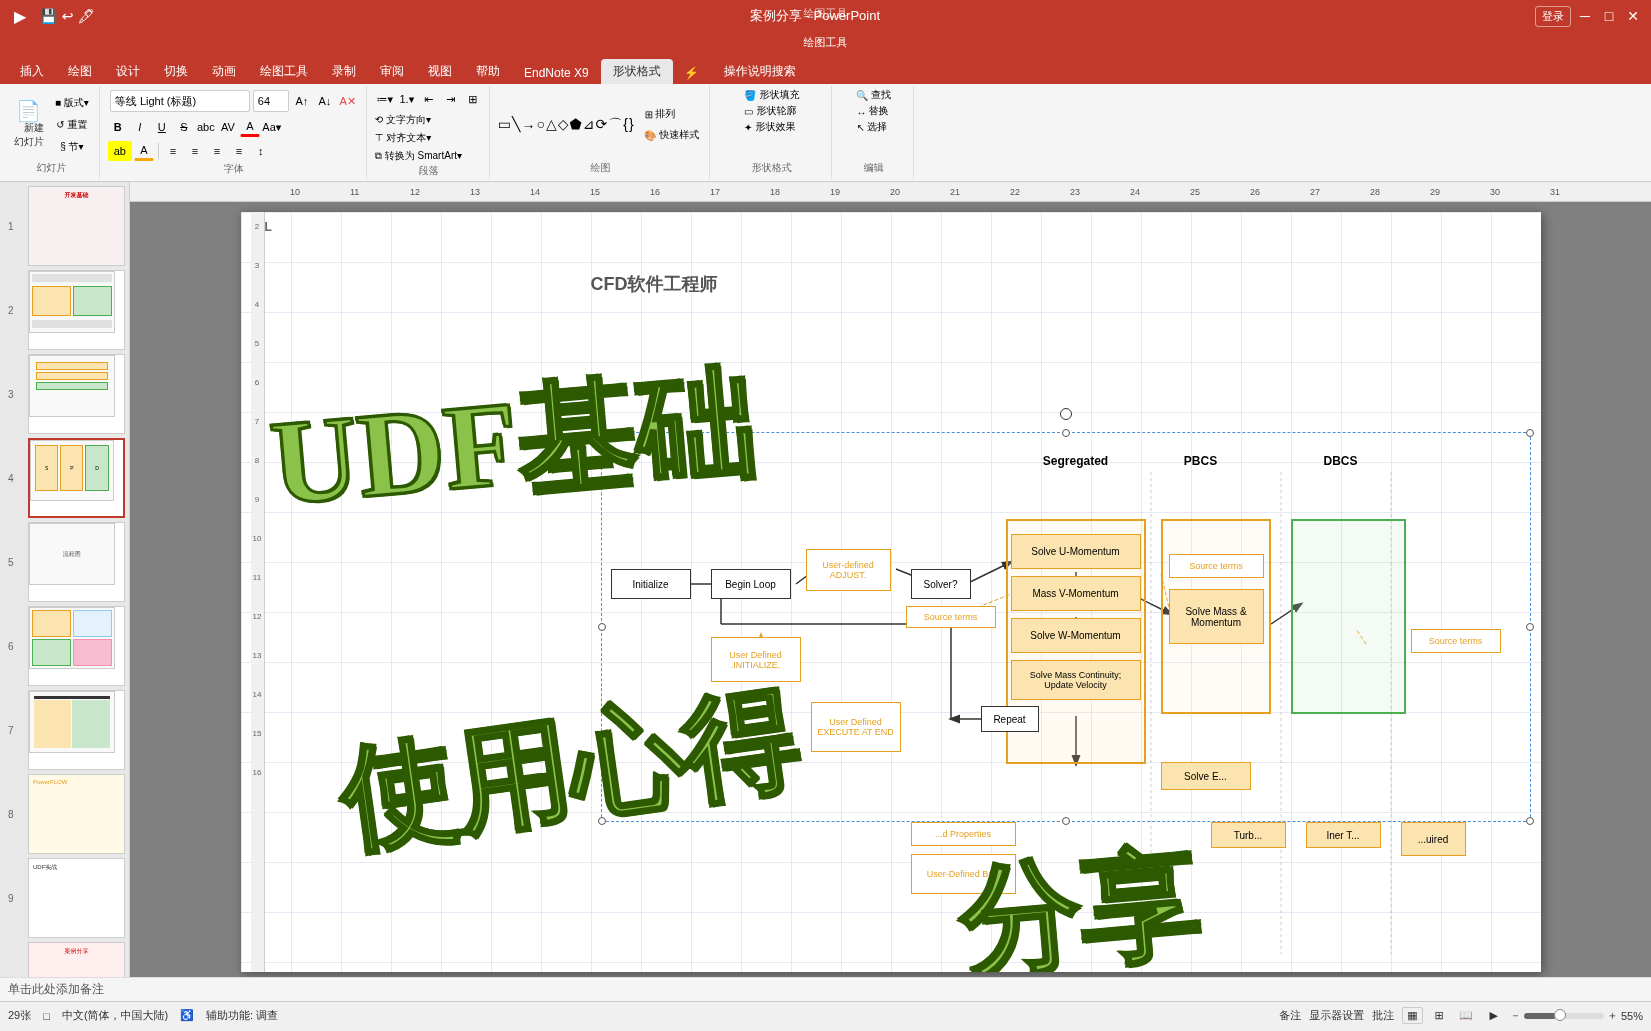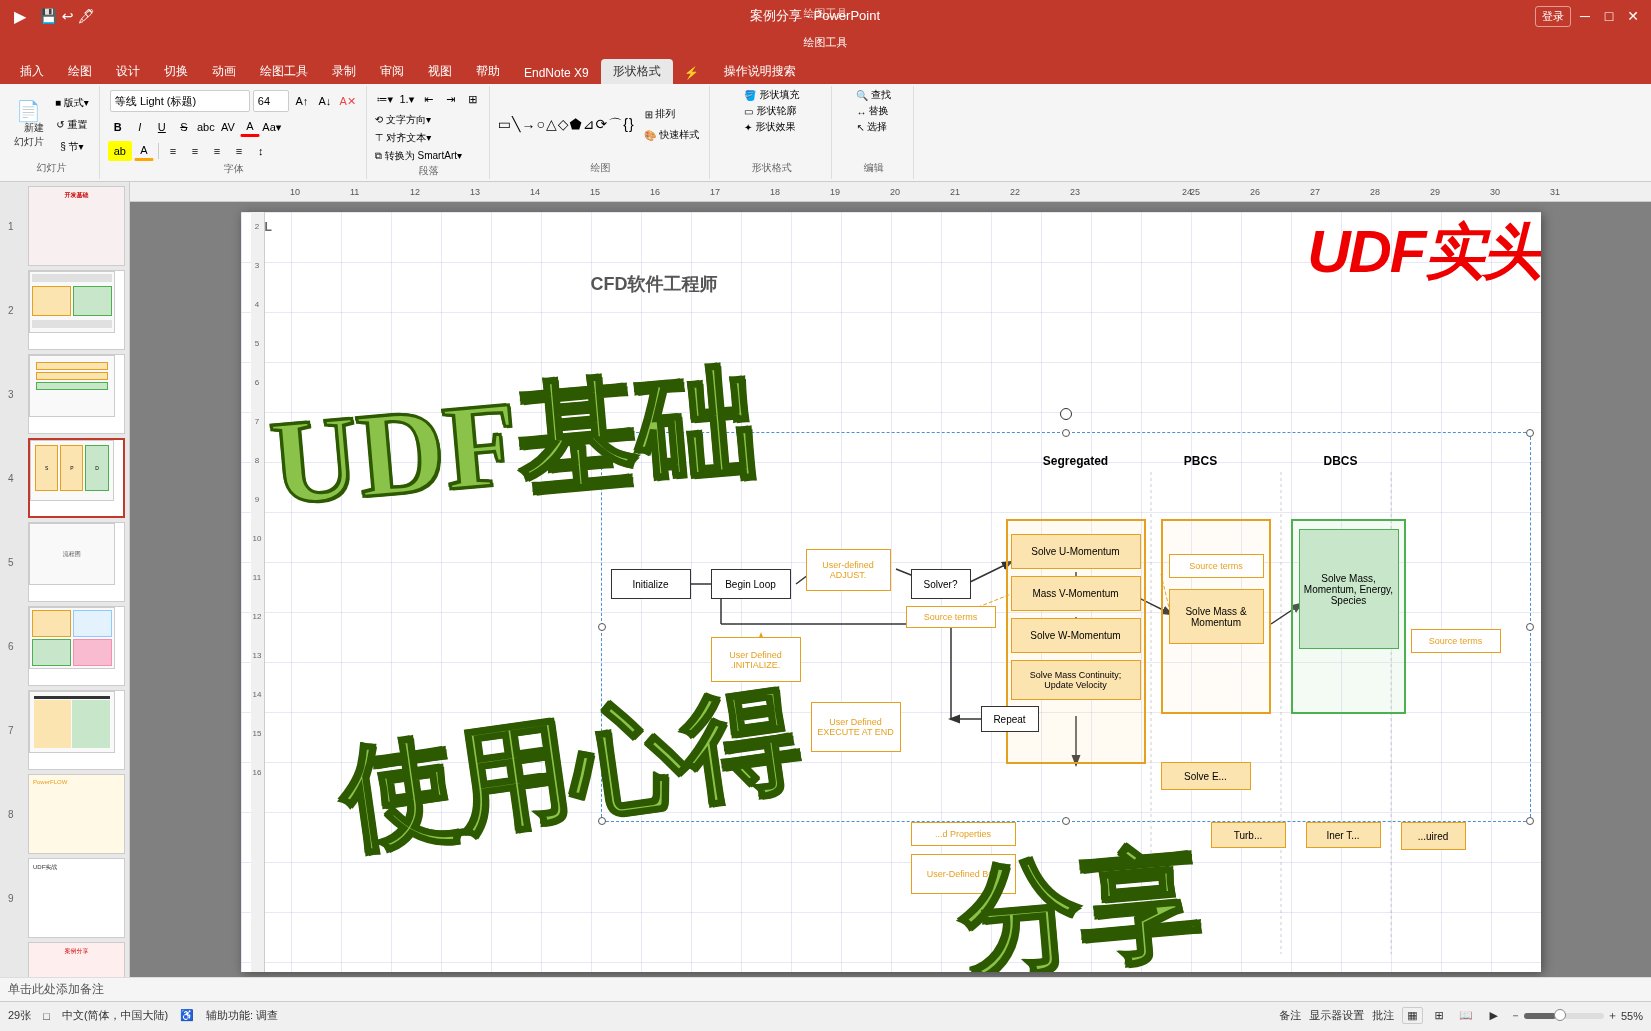--- a/index.html
+++ b/index.html
@@ -578,21 +578,21 @@
         <span style="font-size:9px;color:#555;position:absolute;left:400px;">14</span>
         <span style="font-size:9px;color:#555;position:absolute;left:460px;">15</span>
         <span style="font-size:9px;color:#555;position:absolute;left:520px;">16</span>
         <span style="font-size:9px;color:#555;position:absolute;left:580px;">17</span>
         <span style="font-size:9px;color:#555;position:absolute;left:640px;">18</span>
         <span style="font-size:9px;color:#555;position:absolute;left:700px;">19</span>
         <span style="font-size:9px;color:#555;position:absolute;left:760px;">20</span>
         <span style="font-size:9px;color:#555;position:absolute;left:820px;">21</span>
         <span style="font-size:9px;color:#555;position:absolute;left:880px;">22</span>
         <span style="font-size:9px;color:#555;position:absolute;left:940px;">23</span>
-        <span style="font-size:9px;color:#555;position:absolute;left:1052px;">24</span>
+        <span style="font-size:9px;color:#555;position:absolute;left:1000px;">24</span>
         <span style="font-size:9px;color:#555;position:absolute;left:1060px;">25</span>
         <span style="font-size:9px;color:#555;position:absolute;left:1120px;">26</span>
         <span style="font-size:9px;color:#555;position:absolute;left:1180px;">27</span>
         <span style="font-size:9px;color:#555;position:absolute;left:1240px;">28</span>
         <span style="font-size:9px;color:#555;position:absolute;left:1300px;">29</span>
         <span style="font-size:9px;color:#555;position:absolute;left:1360px;">30</span>
         <span style="font-size:9px;color:#555;position:absolute;left:1420px;">31</span>
       </div>
     </div>
 
@@ -716,24 +716,20 @@
 
         <div style="position:absolute;top:65px;left:550px;width:110px;height:195px;border:2px solid #e6a020;background:rgba(252,228,176,0.1);"></div>
 
         <div class="flow-box orange-outline" style="position:absolute;top:100px;left:558px;width:95px;height:24px;font-size:9px;border-color:#e6a020;color:#e6a020;">Source terms</div>
 
         <div class="flow-box orange-fill" style="position:absolute;top:135px;left:558px;width:95px;height:55px;font-size:10px;">Solve Mass
 &amp; Momentum</div>
 
         <div style="position:absolute;top:65px;left:680px;width:115px;height:195px;border:2px solid #4caf50;background:rgba(200,230,201,0.2);"></div>
 
-        <div class="flow-box green-fill" style="position:absolute;top:75px;left:688px;width:100px;height:120px;font-size:10px;">Solve Mass,
-Momentum,
-Energy,
-Species</div>
 
         <div class="flow-box yellow-outline" style="position:absolute;top:175px;left:800px;width:90px;height:24px;font-size:9px;">Source terms</div>
 
         <div class="flow-box yellow-outline" style="position:absolute;top:183px;left:100px;width:90px;height:45px;font-size:9px;">User Defined
 .INITIALIZE.</div>
 
         <div class="flow-box blue-outline" style="position:absolute;top:252px;left:370px;width:58px;height:26px;font-size:10px;">Repeat</div>
 
         <div class="flow-box yellow-outline" style="position:absolute;top:248px;left:200px;width:90px;height:50px;font-size:9px;">User Defined
 EXECUTE AT
@@ -742,28 +738,27 @@
         <div class="flow-box orange-fill" style="position:absolute;top:308px;left:550px;width:90px;height:28px;font-size:10px;">Solve E...</div>
 
         <div class="flow-box yellow-outline" style="position:absolute;top:368px;left:300px;width:105px;height:24px;font-size:9px;">...d Properties</div>
 
         <div class="flow-box yellow-outline" style="position:absolute;top:400px;left:300px;width:105px;height:40px;font-size:9px;">User-Defined BCs</div>
 
         <div class="flow-box orange-fill" style="position:absolute;top:368px;left:600px;width:75px;height:26px;font-size:10px;">Turb...</div>
 
         <div class="flow-box orange-fill" style="position:absolute;top:368px;left:695px;width:75px;height:26px;font-size:10px;">Iner T...</div>
 
-        <div class="flow-box orange-fill" style="position:absolute;top:368px;left:790px;width:65px;height:28px;font-size:10px;">...uired</div>
+        <div class="flow-box orange-fill" style="position:absolute;top:368px;left:790px;width:65px;height:34px;font-size:10px;">...uired</div>
       </div>
 
       <div class="watermark-text" style="top:150px;left:30px;font-size:120px;transform:rotate(-5deg);">UDF基础</div>
       <div class="watermark-text" style="top:480px;left:100px;font-size:115px;transform:rotate(-8deg);">使用心得</div>
       <div class="watermark-text" style="top:620px;left:720px;font-size:120px;transform:rotate(-5deg);">分享</div>
 
-      <div class="udf-label">UDF实头</div>
     </div>
   </div>
 </div>
 
 <div class="note-bar">
   <span>单击此处添加备注</span>
 </div>
 
 <div class="status-bar">
   <span>29张</span>

